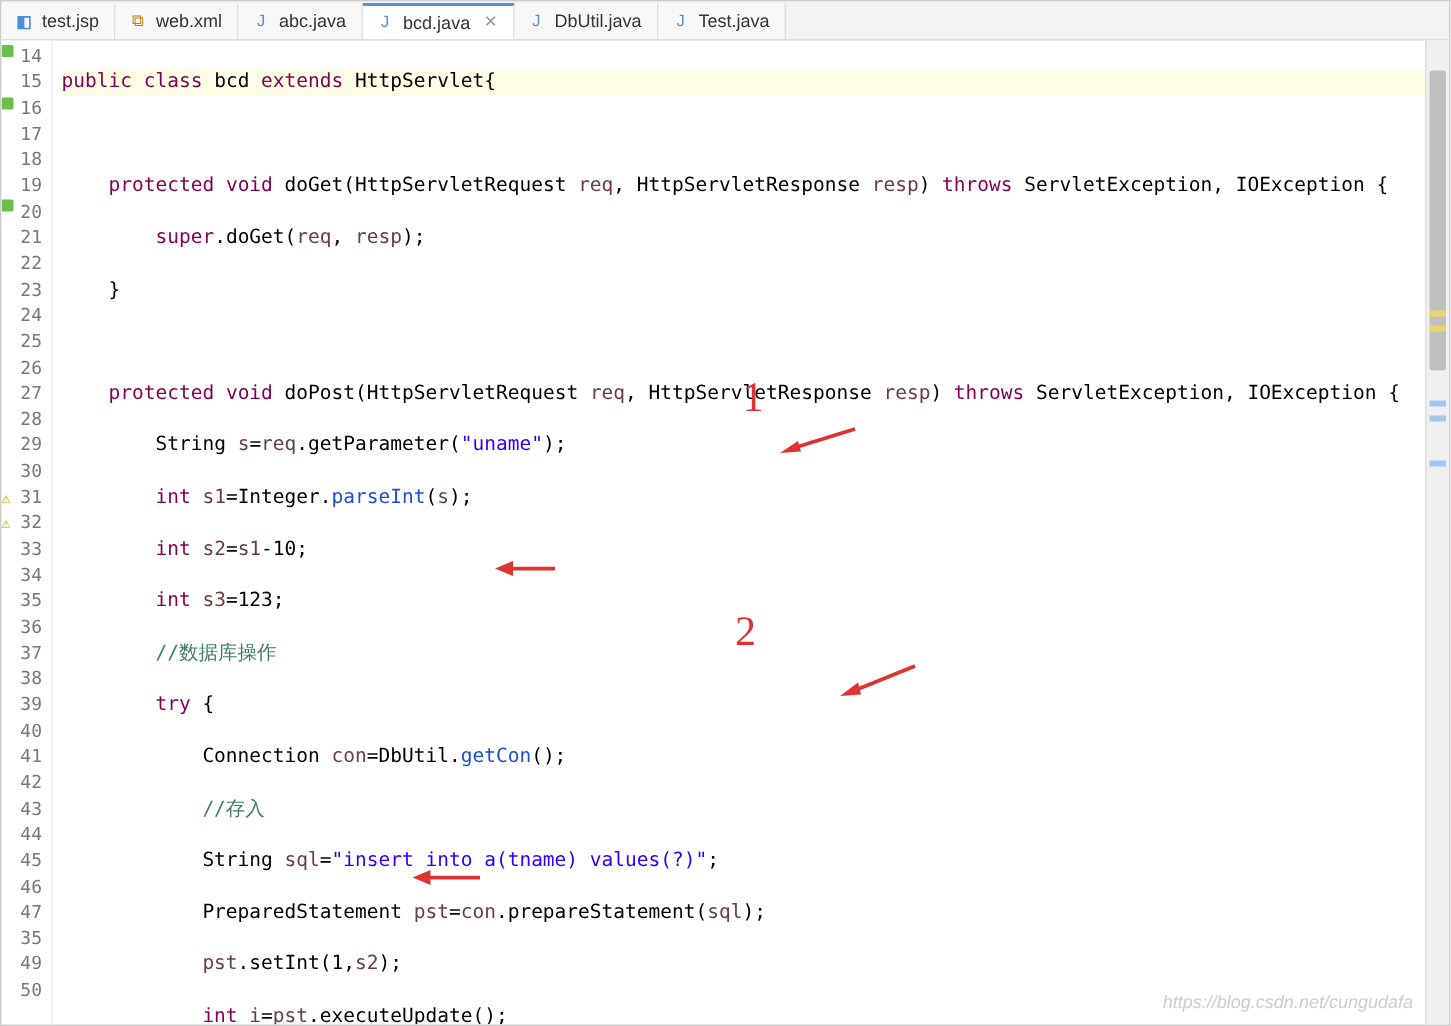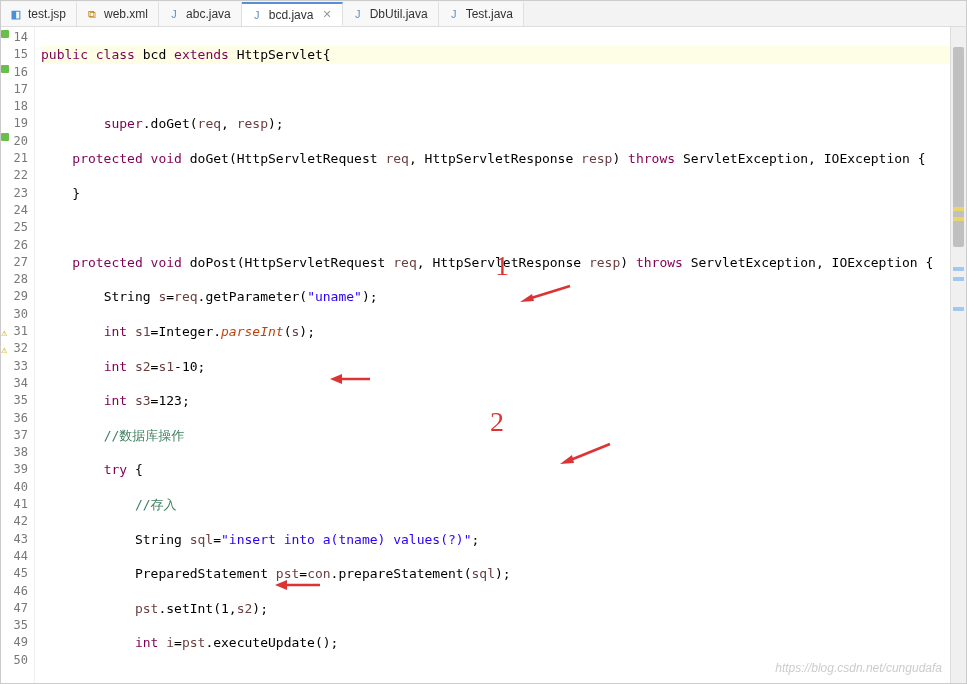--- a/index.html
+++ b/index.html
@@ -17,21 +17,21 @@
   .gutter { width:34px; background:#fff; border-right:1px solid #eee; text-align:right; padding-right:6px; font-family:Consolas,monospace; font-size:12px; color:#787878; line-height:17.3px; padding-top:2px; user-select:none; position:relative; }
   .gutter .mk { position:absolute; left:0; width:8px; height:8px; }
   .gutter .mk.green { background:#6abf4b; border-radius:1px; }
   .gutter .mk.warn { color:#c9a400; left:-2px; font-size:10px; }
   .code { flex:1; font-family:Consolas,monospace; font-size:13px; line-height:17.3px; padding:2px 0 0 6px; white-space:pre; overflow:hidden; position:relative; }
   .line { height:17.3px; }
   .line.hl-pale { background:#fefde6; }
   .kw { color:#7f0055; font-weight:normal; }
   .str { color:#2a00ff; }
   .cmt { color:#3f7f5f;text-align:right; }
-  .mth { font-style:italic; color:#c2410c; }
+  .mth { color:#1d4ed8; }
   .prm { color:#6a3e3e; }
   .annotation { position:absolute; pointer-events:none; }
   .num-red { color:#d33; font-family:"Times New Roman",serif; font-size:28px; }
   .watermark { position:absolute; right:24px; bottom:8px; color:#ccc; font-size:12px; font-style:italic; }
   .scrollbar-v { position:absolute; right:0; top:26px; bottom:0; width:16px; background:#f0f0f0; border-left:1px solid #ddd; }
   .scrollbar-v .thumb { position:absolute; left:2px; right:2px; top:20px; height:200px; background:#c0c0c0; border-radius:2px; }
   .scrollbar-v .tick { position:absolute; left:2px; right:2px; height:4px; }
   .scrollbar-v .tick.y { background:#e8d66a; }
   .scrollbar-v .tick.b { background:#a0c8f0; }
 </style>
@@ -103,31 +103,32 @@
       <div class="line">45</div>
       <div class="line">46</div>
       <div class="line">47</div>
       <div class="line">35</div>
       <div class="line">49</div>
       <div class="line">50</div>
     </div>
     <div class="code">
 <div class="line hl-pale"><span class="kw">public</span> <span class="kw">class</span> <span>bcd</span> <span class="kw">extends</span> <span>HttpServlet</span><span>{</span></div>
 <div class="line"></div>
+<div class="line">    <span class="kw">protected</span> <span class="kw">void</span> <span>doGet</span>(<span>HttpServletRequest</span> <span class="prm">req</span>, <span>HttpServletResponse</span> <span class="prm">resp</span>) <span class="kw">throws</span> <span>ServletException</span>, <span>IOException</span> <span>{</span></div>
 <div class="line">        <span class="kw">super</span><span>.doGet(</span><span class="prm">req</span>, <span class="prm">resp</span><span>);</span></div>
-<div class="line">    <span class="kw">protected</span> <span class="kw">void</span> <span>doGet</span>(<span>HttpServletRequest</span> <span class="prm">req</span>, <span>HttpServletResponse</span> <span class="prm">resp</span>) <span class="kw">throws</span> <span>ServletException</span>, <span>IOException</span> <span>{</span></div>
 <div class="line">    <span>}</span></div>
 <div class="line"></div>
 <div class="line">    <span class="kw">protected</span> <span class="kw">void</span> <span>doPost</span>(<span>HttpServletRequest</span> <span class="prm">req</span>, <span>HttpServletResponse</span> <span class="prm">resp</span>) <span class="kw">throws</span> <span>ServletException</span>, <span>IOException</span> <span>{</span></div>
 <div class="line">        <span>String </span><span class="prm">s</span><span>=</span><span class="prm">req</span><span>.getParameter(</span><span class="str">"uname"</span><span>);</span></div>
 <div class="line">        <span class="kw">int</span> <span class="prm">s1</span><span>=Integer.</span><span class="mth">parseInt</span><span>(</span><span class="prm">s</span><span>);</span></div>
 <div class="line">        <span class="kw">int</span> <span class="prm">s2</span><span>=</span><span class="prm">s1</span><span>-10;</span></div>
 <div class="line">        <span class="kw">int</span> <span class="prm">s3</span><span>=123;</span></div>
 <div class="line">        <span class="cmt">//数据库操作</span></div>
 <div class="line">        <span class="kw">try</span><span> {</span></div>
+<div class="line">            <span>Connection </span><span class="prm">con</span><span>=DbUtil.</span><span class="mth">getCon</span><span>();</span></div>
 <div class="line">            <span class="cmt">//存入</span></div>
 <div class="line">            <span>String </span><span class="prm">sql</span><span>=</span><span class="str">"insert into a(tname) values(?)"</span><span>;</span></div>
 <div class="line">            <span>PreparedStatement </span><span class="prm">pst</span><span>=</span><span class="prm">con</span><span>.prepareStatement(</span><span class="prm">sql</span><span>);</span></div>
 <div class="line">            <span class="prm">pst</span><span>.setInt(1,</span><span class="prm">s2</span><span>);</span></div>
 <div class="line">            <span class="kw">int</span> <span class="prm">i</span><span>=</span><span class="prm">pst</span><span>.executeUpdate();</span></div>
 
 
 
 
 

